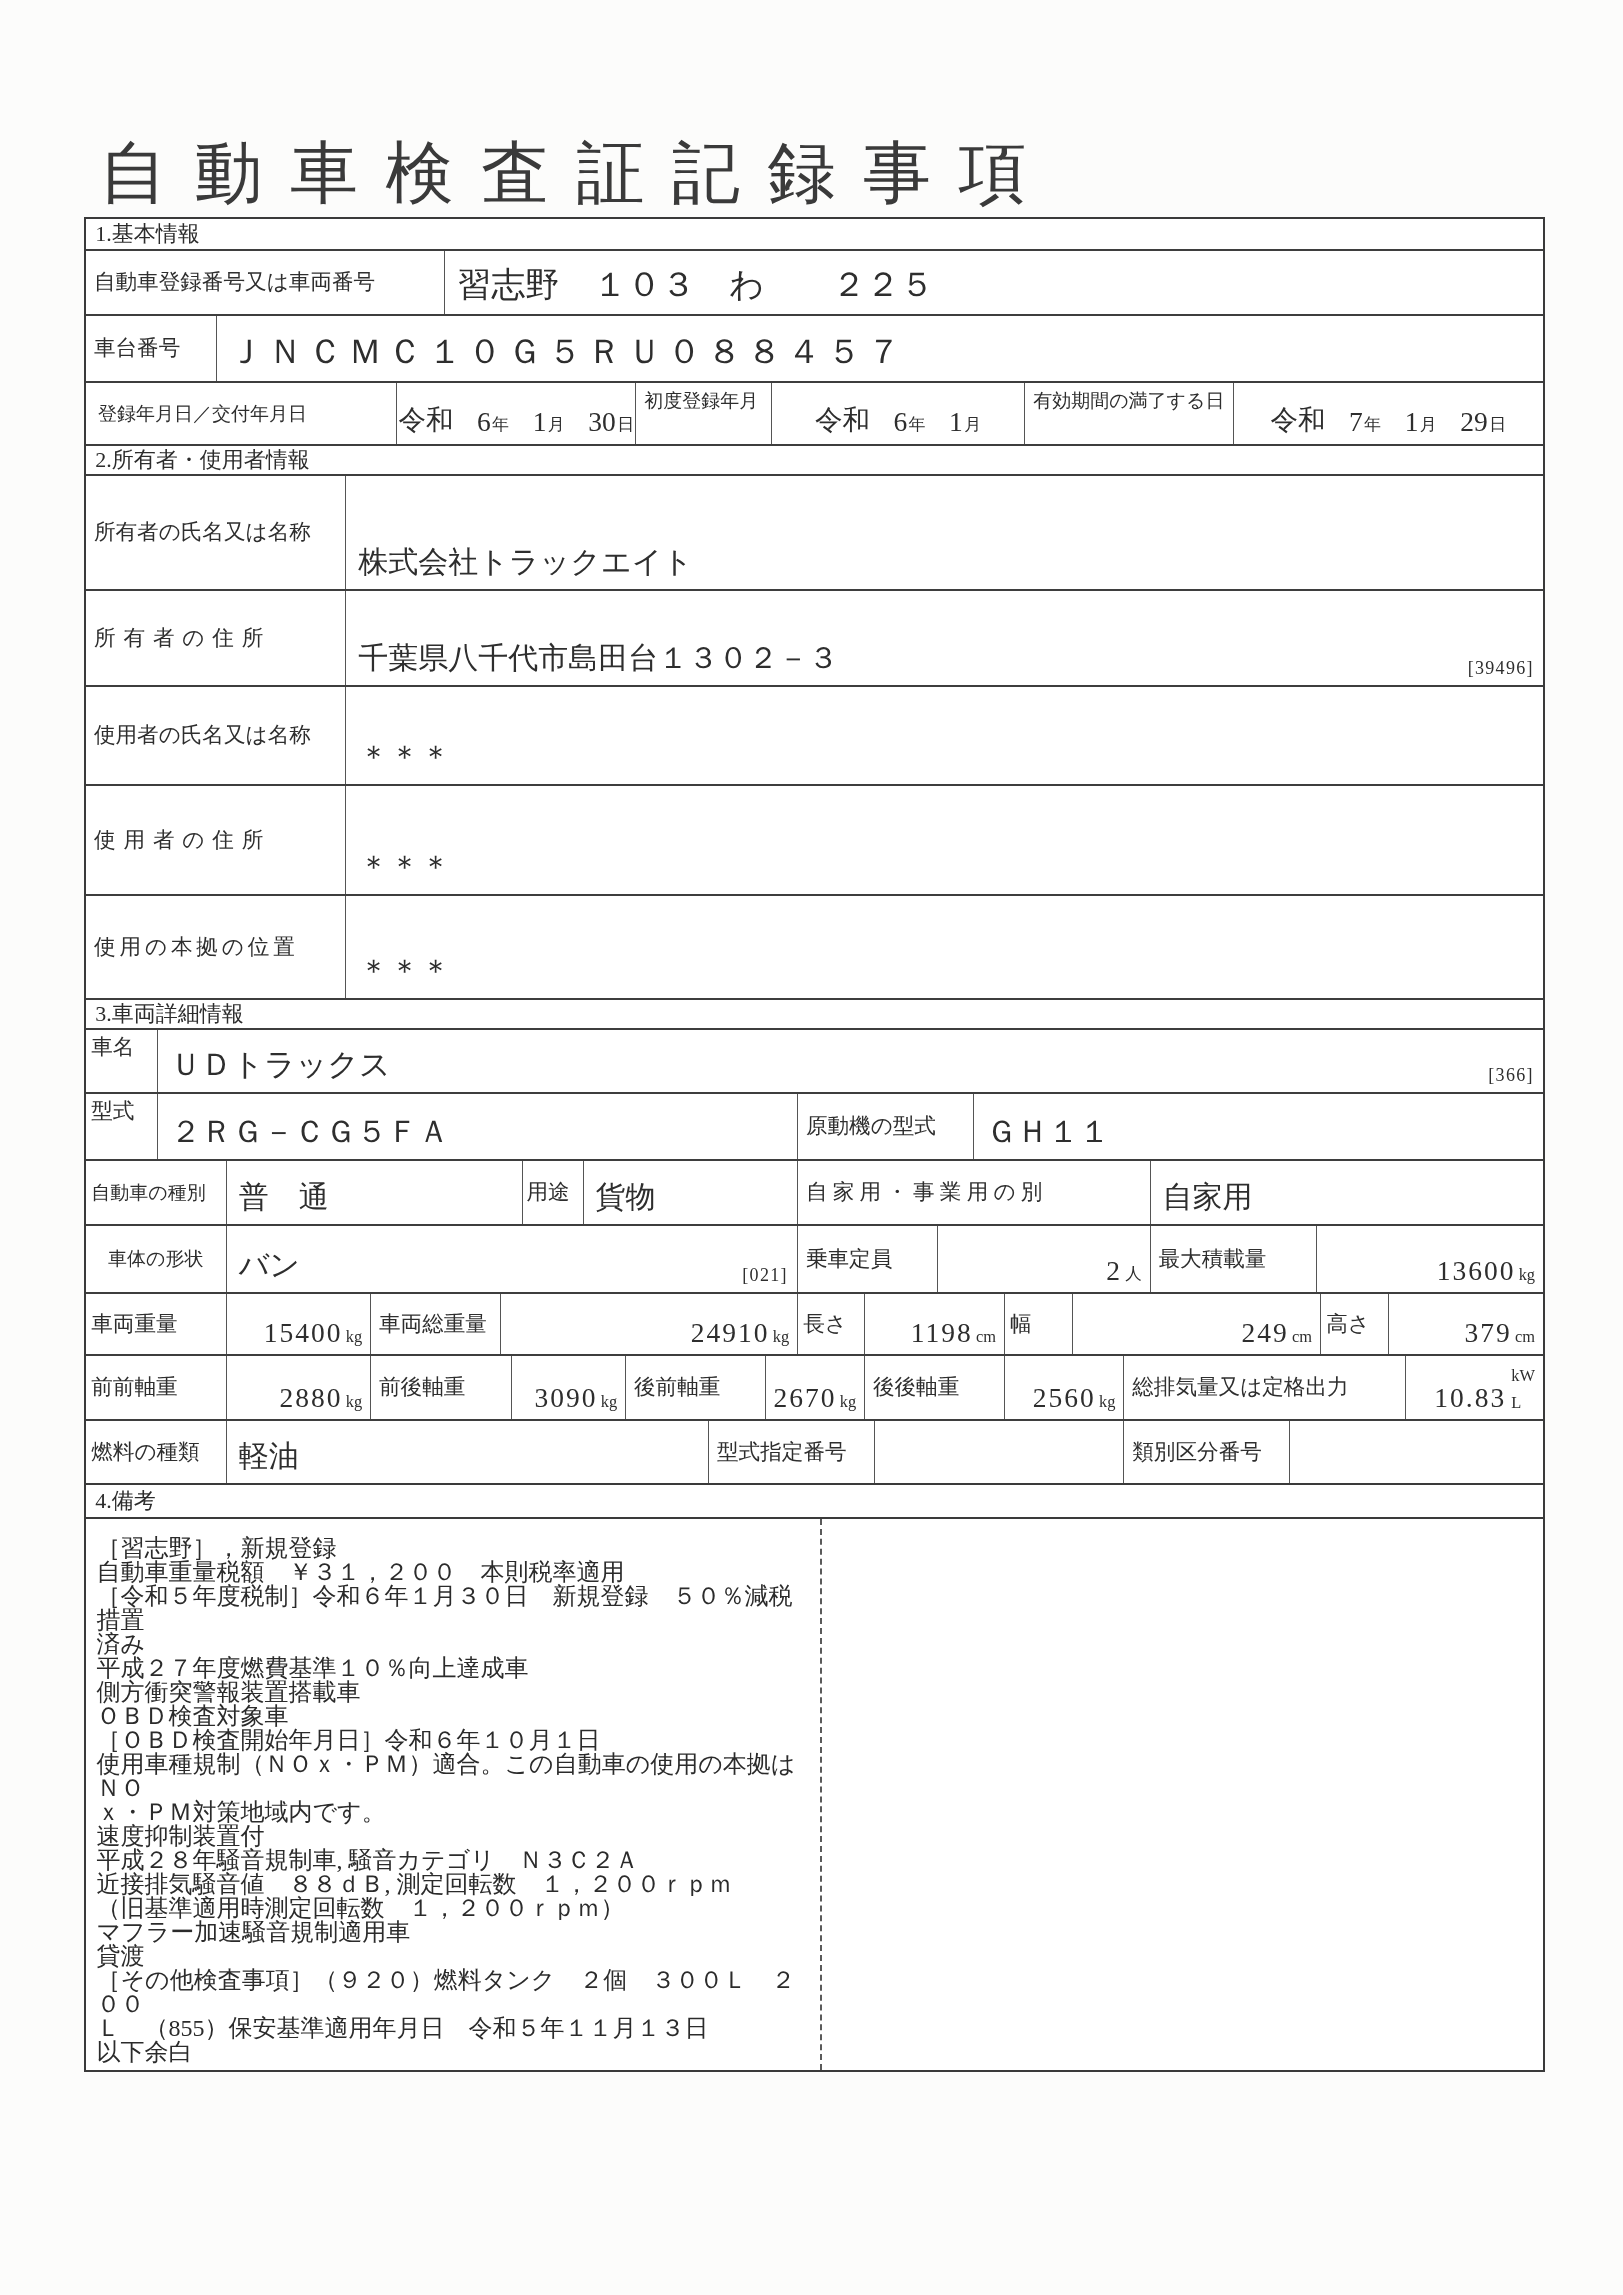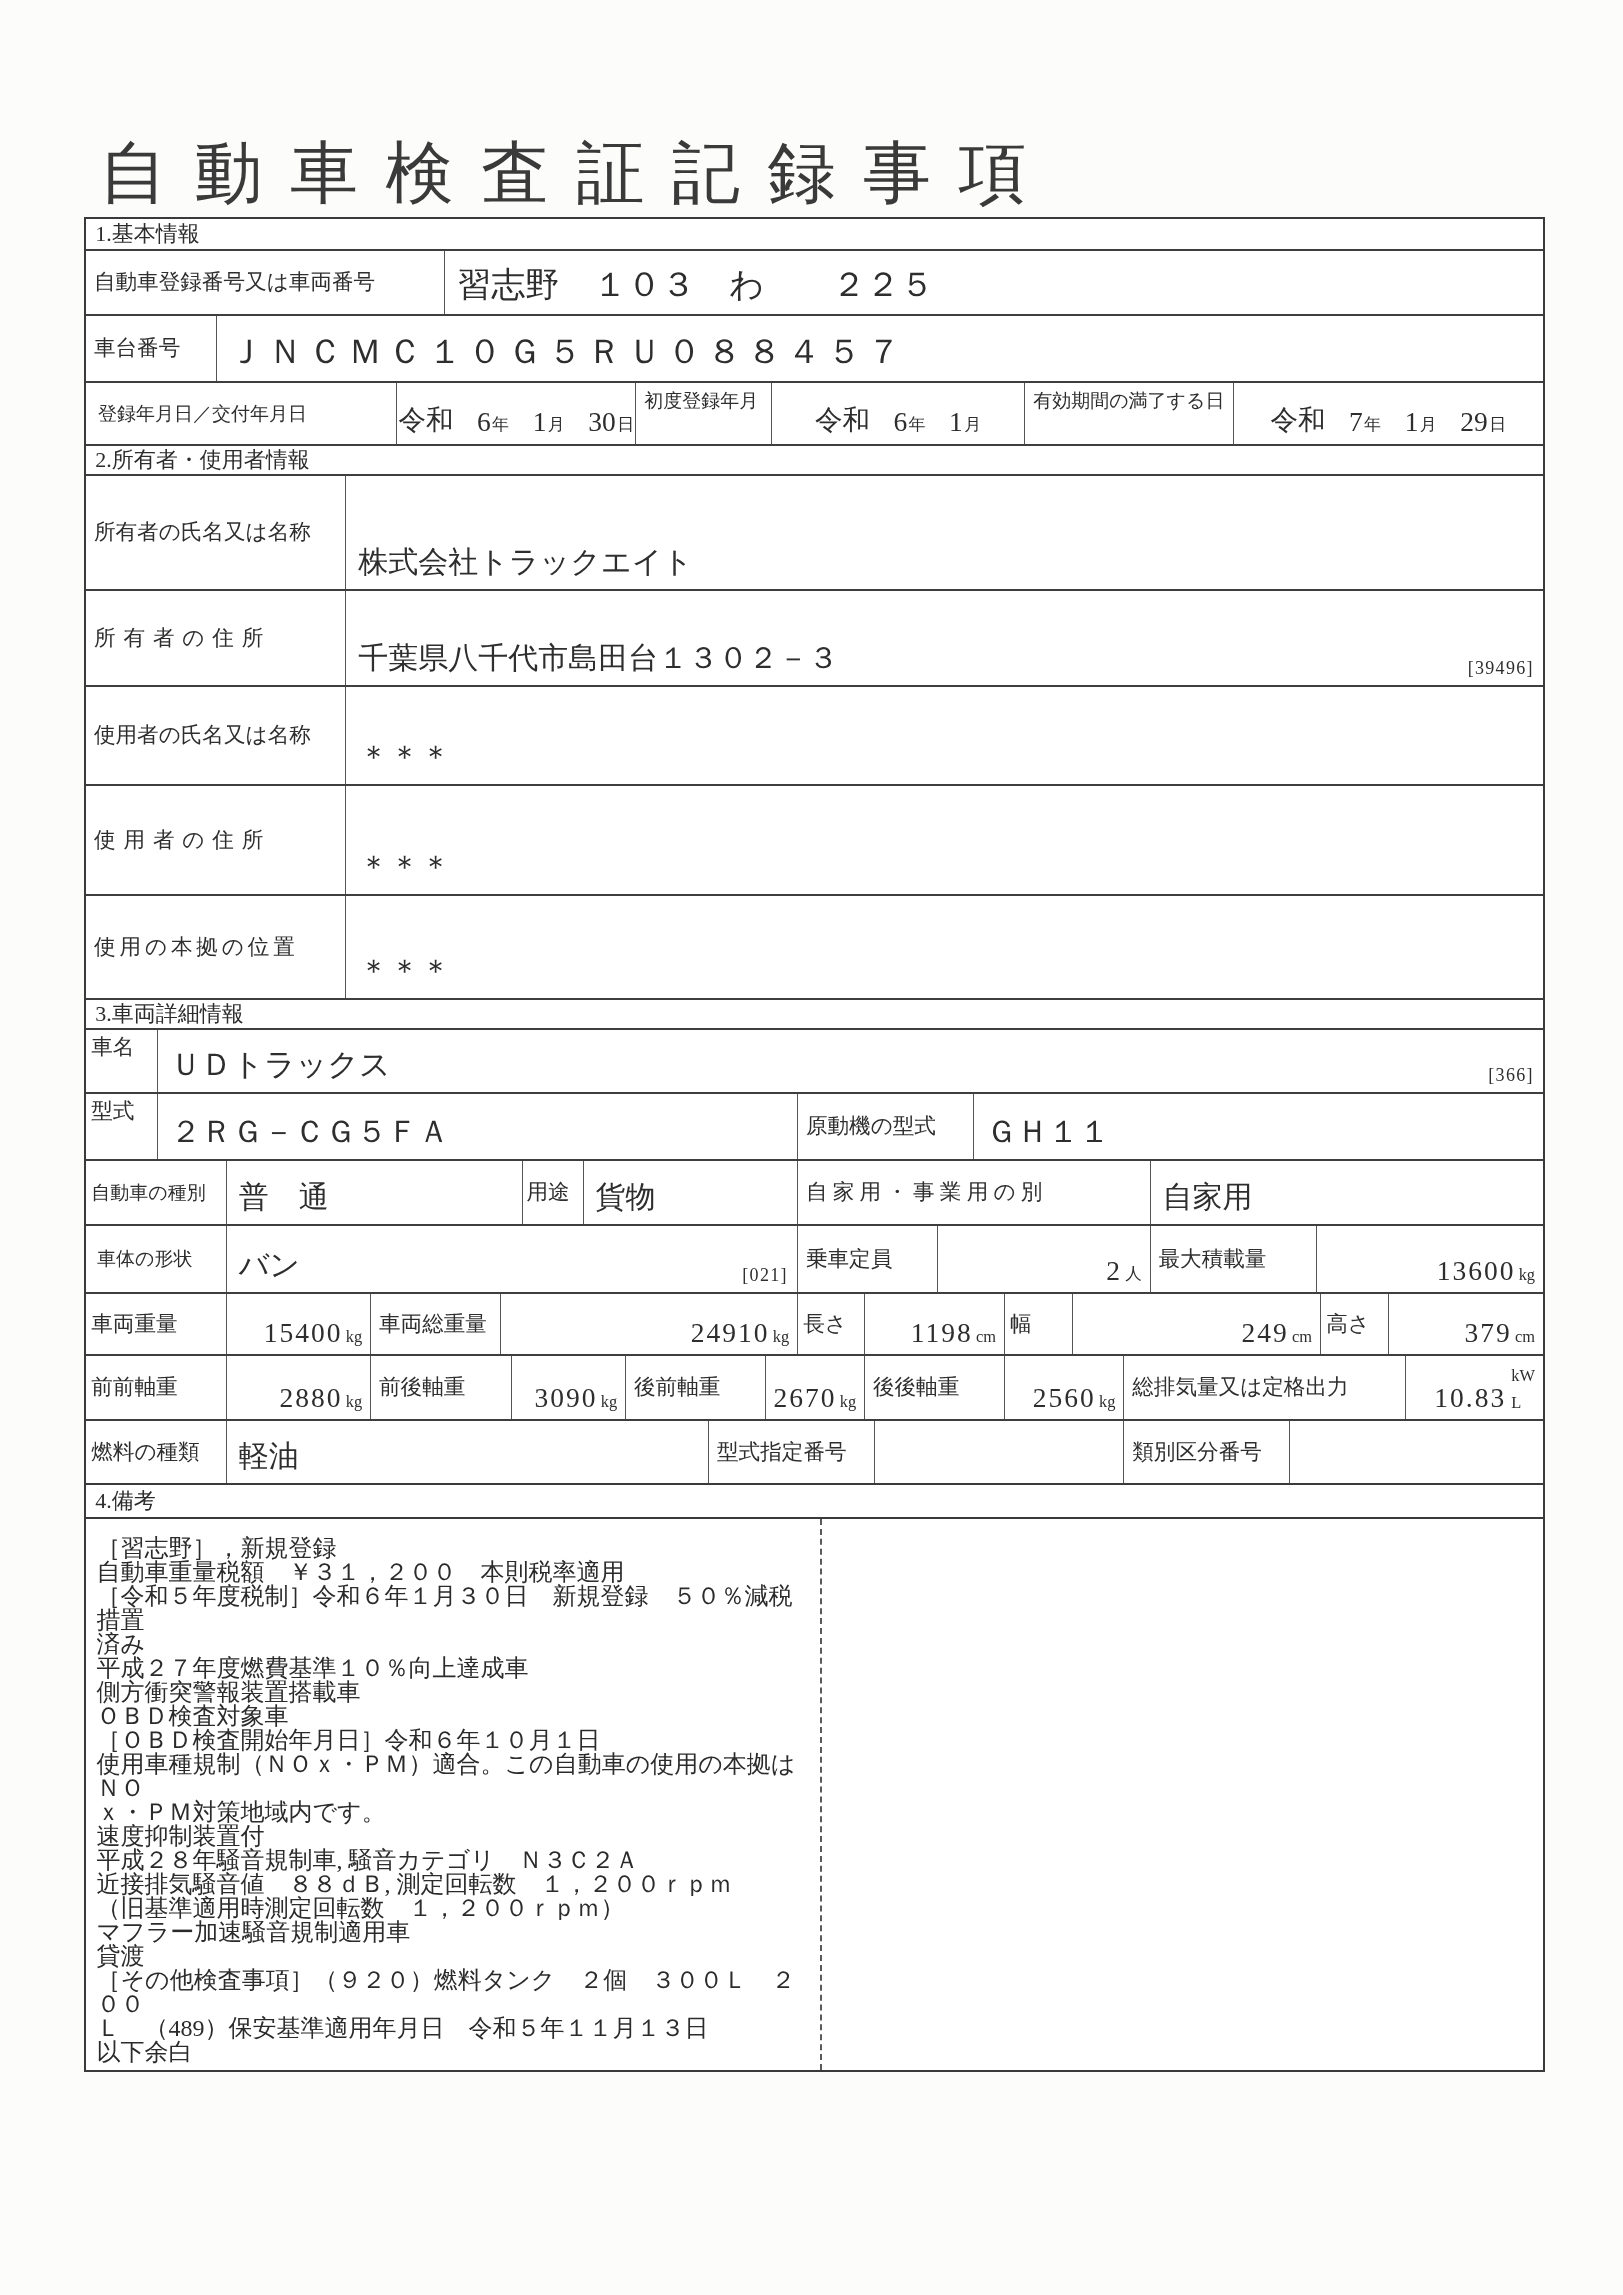--- a/index.html
+++ b/index.html
@@ -226,21 +226,21 @@
       </div>
       <div class="c lab sp" style="width:24.2%;letter-spacing:5.2px;">
         <span>自家用・事業用の別</span>
       </div>
       <div class="c vbl" style="width:27%;font-size:30px;">
         <span>自家用</span>
       </div>
     </div>
 
     <div class="row" style="height:68px;">
-      <div class="c cf lab small" style="width:9.6%;padding-left:11px;">
+      <div class="c cf lab small" style="width:9.6%;padding-left:22px;">
         <span>車体の形状</span>
       </div>
       <div class="c vsplit" style="width:39.2%;font-size:30px;">
         <span>バン</span>
         <span class="code">[021]</span>
       </div>
       <div class="c lab" style="width:9.6%;">
         <span>乗車定員</span>
       </div>
       <div class="c vnum" style="width:14.6%;">
@@ -372,21 +372,21 @@
           <div class="remark-line">［ＯＢＤ検査開始年月日］令和６年１０月１日</div>
           <div class="remark-line">使用車種規制（ＮＯｘ・ＰＭ）適合。この自動車の使用の本拠はＮＯ</div>
           <div class="remark-line">ｘ・ＰＭ対策地域内です。</div>
           <div class="remark-line">速度抑制装置付</div>
           <div class="remark-line">平成２８年騒音規制車, 騒音カテゴリ　Ｎ３Ｃ２Ａ</div>
           <div class="remark-line">近接排気騒音値　８８ｄＢ, 測定回転数　１，２００ｒｐｍ</div>
           <div class="remark-line">（旧基準適用時測定回転数　１，２００ｒｐｍ）</div>
           <div class="remark-line">マフラー加速騒音規制適用車</div>
           <div class="remark-line">貸渡</div>
           <div class="remark-line">［その他検査事項］（９２０）燃料タンク　２個　３００Ｌ　２００</div>
-          <div class="remark-line">Ｌ　（489）保安基準適用年月日　令和５年１１月１３日</div>
+          <div class="remark-line">Ｌ　（855）保安基準適用年月日　令和５年１１月１３日</div>
           <div class="remark-line">以下余白</div>
         </div>
       <div class="remarks-right"></div>
     </div>
 
   </div>
 </div>
 
 
 </body></html>

